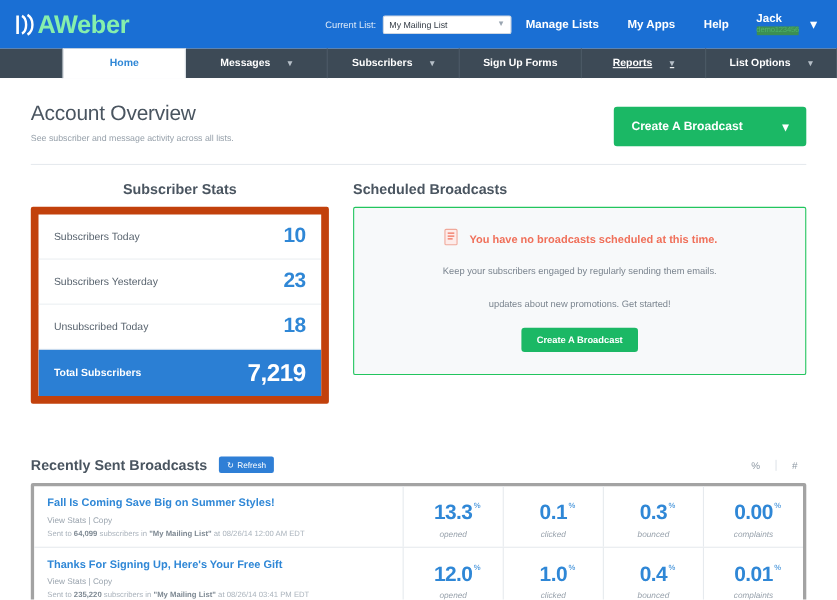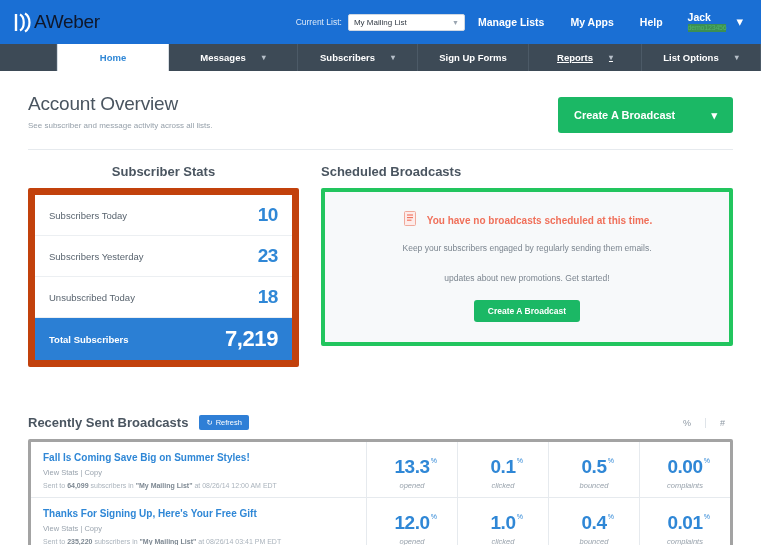--- a/index.html
+++ b/index.html
@@ -21,23 +21,23 @@
     position: relative;
   }
   .logo-wrap { display: flex; align-items: center; gap: 3px; }
   .logo-mark {
     width: 17px; height: 21px;
     position: relative;
     display: inline-block;
   }
   .logo-mark svg { display: block; }
   .logo-text {
-    color: #0f172a;
-    font-size: 19px;
-    font-weight: normal;
+    color: #86efac;
+    font-size: 23px;
+    font-weight: bold;
     letter-spacing: -0.3px;
   }
 
   .topbar-right {
     margin-left: auto;
     display: flex;
     align-items: center;
     gap: 0px;
     height: 100%;
   }
@@ -205,21 +205,21 @@
   }
   .stat-row.total {
     background: #2b7fd4;
     height: 42px;
   }
   .stat-row.total .stat-label { color: #ffffff; font-weight: bold; font-size: 9.5px; }
   .stat-row.total .stat-value { color: #ffffff; font-size: 22px; }
 
   
   .sched-box {
-    border: 4px solid #22c55e;
+    border: 1px solid #22c55e;
     background: #f7f9fa;
     border-radius: 2px;
     padding: 18px 20px 20px;
     text-align: center;
   }
   .sched-alert {
     display: flex; align-items: center; justify-content: center;
     gap: 9px;
     margin-bottom: 10px;
   }
@@ -501,21 +501,21 @@
       <div class="bcast-metrics">
         <div class="metric">
           <span class="metric-val"><span>13.3</span><sup>%</sup></span>
           <span class="metric-lbl">opened</span>
         </div>
         <div class="metric">
           <span class="metric-val"><span>0.1</span><sup>%</sup></span>
           <span class="metric-lbl">clicked</span>
         </div>
         <div class="metric">
-          <span class="metric-val"><span>0.5</span><sup>%</sup></span>
+          <span class="metric-val"><span>0.3</span><sup>%</sup></span>
           <span class="metric-lbl">bounced</span>
         </div>
         <div class="metric">
           <span class="metric-val"><span>0.00</span><sup>%</sup></span>
           <span class="metric-lbl">complaints</span>
         </div>
       </div>
     </div>
 
     <div class="bcast-row">

